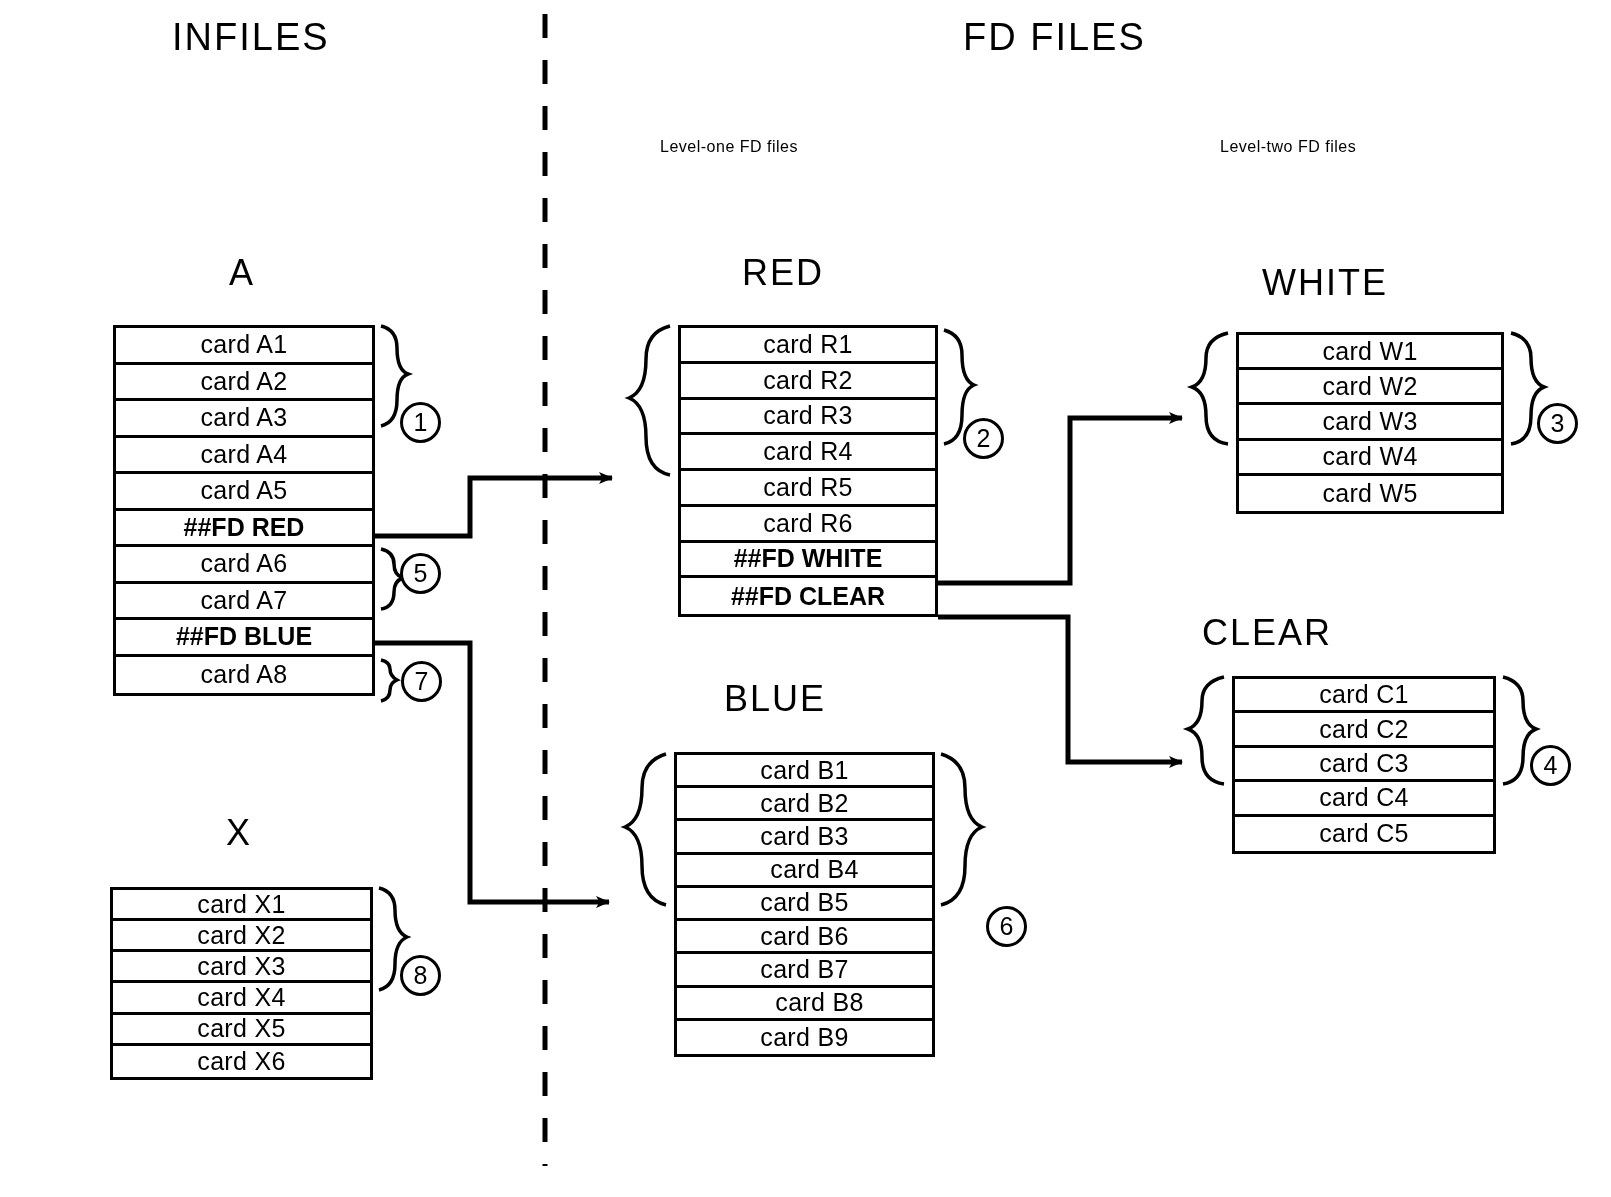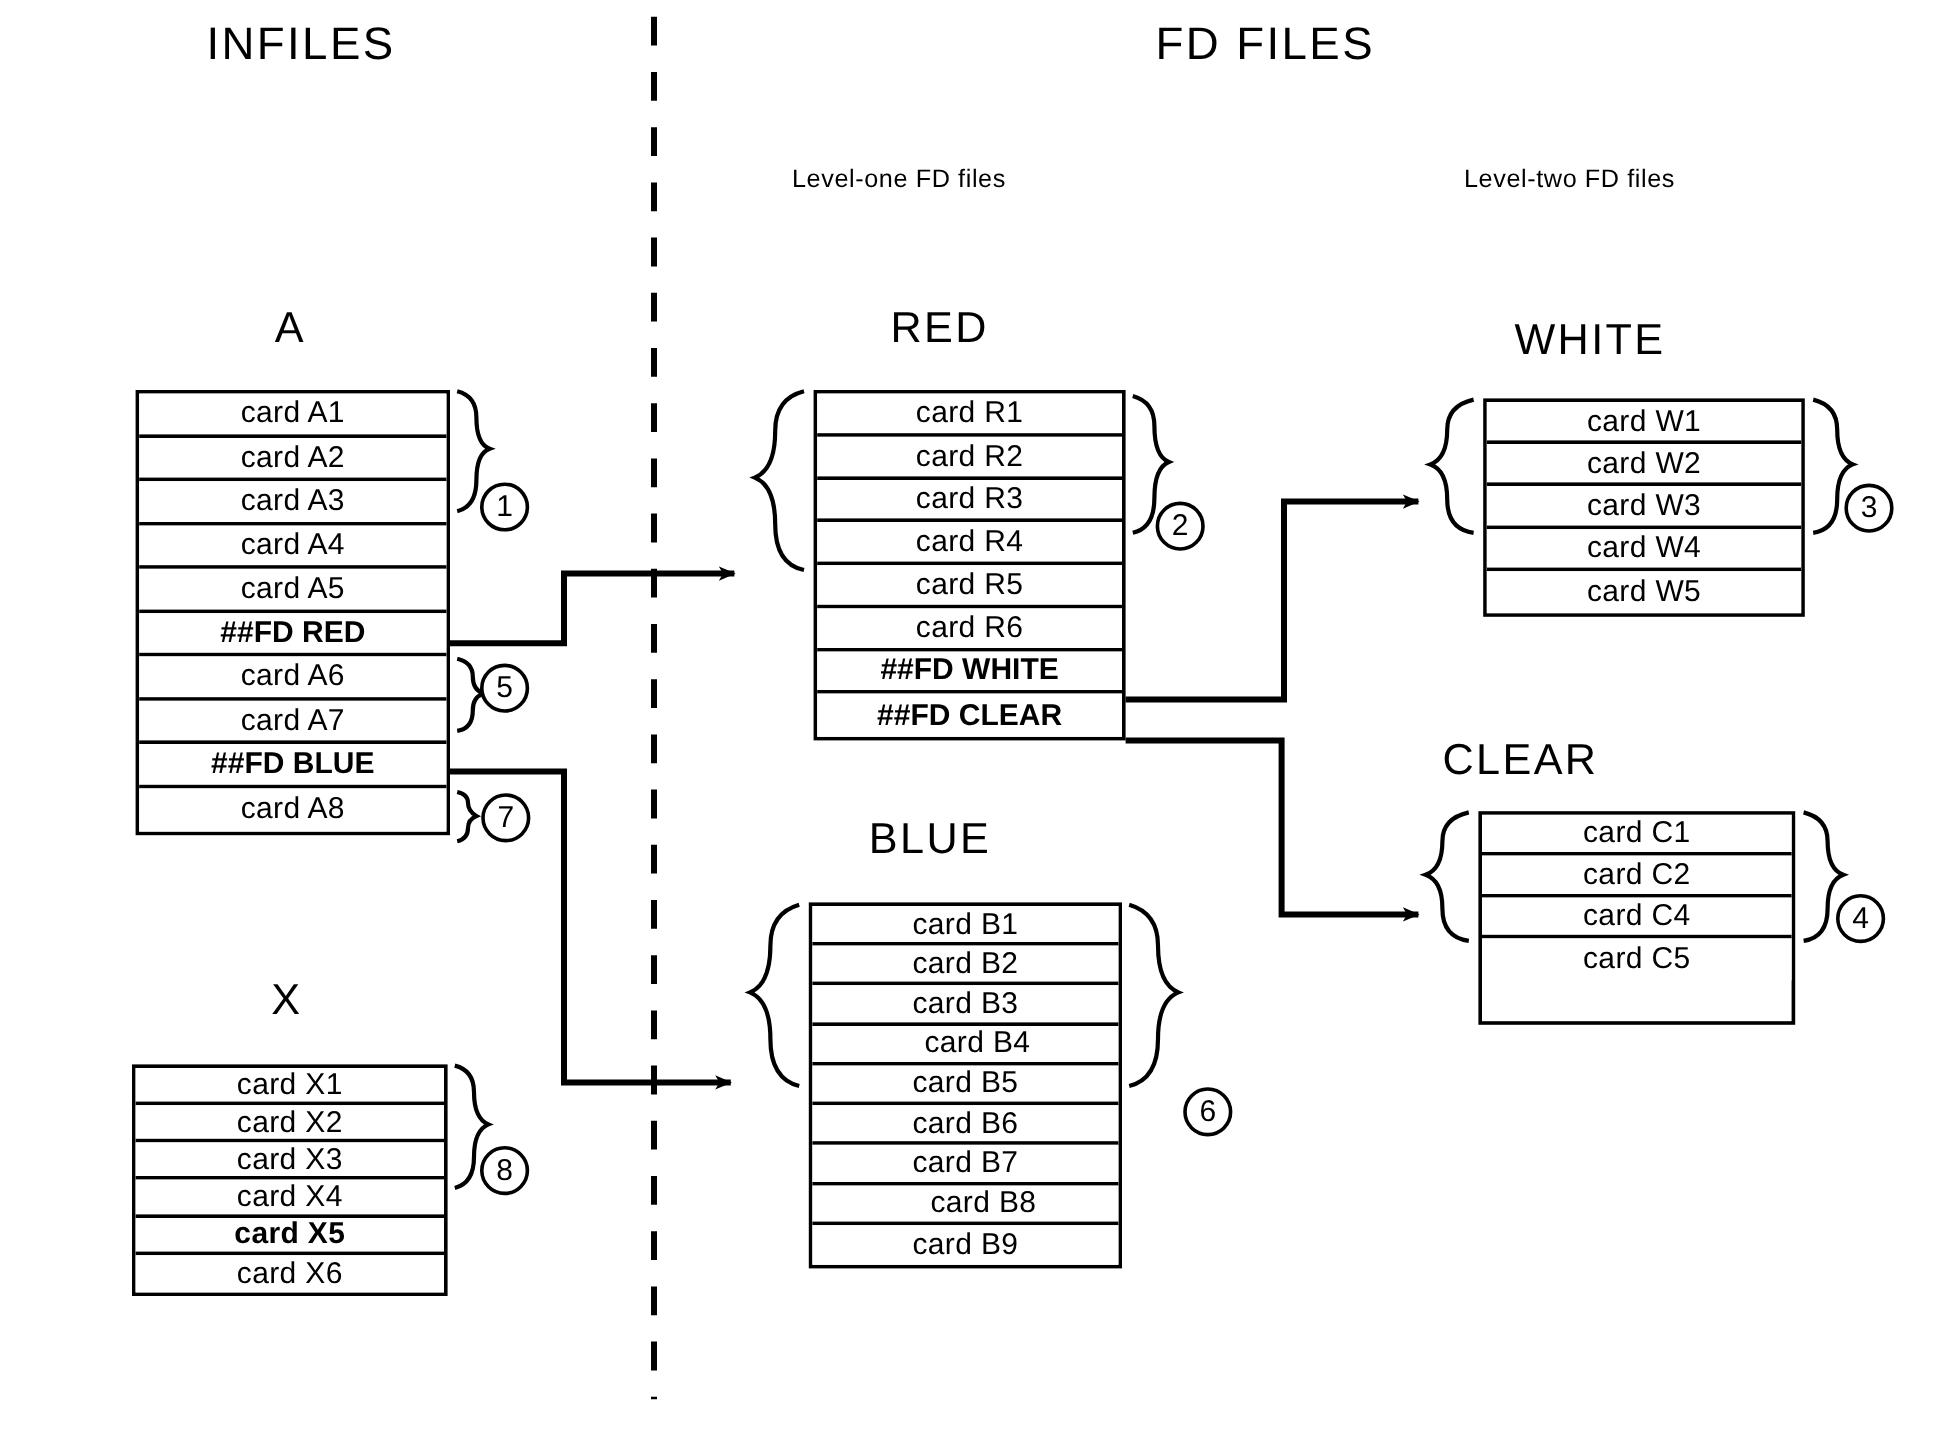--- a/index.html
+++ b/index.html
@@ -6,21 +6,21 @@
   #stage{
     position:relative;width:1611px;height:1197px;
     background:#fff;overflow:hidden;
     font-family:"Liberation Sans","DejaVu Sans",sans-serif;
     color:#000;
     border-radius:12px;
   }
   #stage svg.layer{position:absolute;left:0;top:0;width:1611px;height:1197px;overflow:visible;}
   .lbl{position:absolute;white-space:nowrap;color:#000;}
   .hdr{font-size:38px;letter-spacing:2px;}
-  .sub{font-size:21px;letter-spacing:.5px;}
+  .sub{font-size:16px;letter-spacing:.5px;}
   .fname{font-size:36px;letter-spacing:2px;}
   .filebox{position:absolute;border:3px solid #000;box-sizing:border-box;background:#fff;}
   .cardrow{
     display:flex;align-items:center;justify-content:center;
     border-bottom:3px solid #000;box-sizing:border-box;
     font-size:25px;letter-spacing:.3px;background:#fff;
   }
   .cardrow:last-child{border-bottom:none;}
   .cardrow.fd{font-weight:bold;letter-spacing:0px;}
   .cnum{
@@ -56,21 +56,21 @@
       <div class="cardrow" style="height: 36.5px;">card A6</div>
       <div class="cardrow" style="height: 36.5px;">card A7</div>
       <div class="cardrow fd" style="height: 36.5px;">##FD BLUE</div>
       <div class="cardrow" style="height: 36.5px;">card A8</div>
     </div>
   <div class="filebox" id="box-X" style="left:110px;top:887px;width:263px;height:193px;">
       <div class="cardrow" style="height: 31.1667px;">card X1</div>
       <div class="cardrow" style="height: 31.1667px;">card X2</div>
       <div class="cardrow" style="height: 31.1667px;">card X3</div>
       <div class="cardrow" style="height: 31.1667px;">card X4</div>
-      <div class="cardrow" style="height: 31.1667px; font-weight: bold;">card X5</div>
+      <div class="cardrow" style="height: 31.1667px;">card X5</div>
       <div class="cardrow" style="height: 31.1667px;">card X6</div>
     </div>
   <div class="filebox" id="box-RED" style="left:678px;top:325px;width:260px;height:292px;">
       <div class="cardrow" style="height: 35.75px;">card R1</div>
       <div class="cardrow" style="height: 35.75px;">card R2</div>
       <div class="cardrow" style="height: 35.75px;">card R3</div>
       <div class="cardrow" style="height: 35.75px;">card R4</div>
       <div class="cardrow" style="height: 35.75px;">card R5</div>
       <div class="cardrow" style="height: 35.75px;">card R6</div>
       <div class="cardrow fd" style="height: 35.75px;">##FD WHITE</div>
@@ -90,20 +90,21 @@
   <div class="filebox" id="box-WHITE" style="left:1236px;top:332px;width:268px;height:182px;">
       <div class="cardrow" style="height: 35.2px;">card W1</div>
       <div class="cardrow" style="height: 35.2px;">card W2</div>
       <div class="cardrow" style="height: 35.2px;">card W3</div>
       <div class="cardrow" style="height: 35.2px;">card W4</div>
       <div class="cardrow" style="height: 35.2px;">card W5</div>
     </div>
   <div class="filebox" id="box-CLEAR" style="left:1232px;top:676px;width:264px;height:178px;">
       <div class="cardrow" style="height: 34.4px;">card C1</div>
       <div class="cardrow" style="height: 34.4px;">card C2</div>
+      <div class="cardrow" style="height: 34.4px;">card C3</div>
       <div class="cardrow" style="height: 34.4px;">card C4</div>
       <div class="cardrow" style="height: 34.4px;">card C5</div>
     </div>
 
   <svg class="layer">
     <defs>
       <marker id="ah" markerWidth="14" markerHeight="12" refX="13" refY="6" orient="auto" markerUnits="userSpaceOnUse">
         <path d="M0,0 L14,6 L0,12 L3.5,6 Z" fill="#000"></path>
       </marker>
     </defs>

